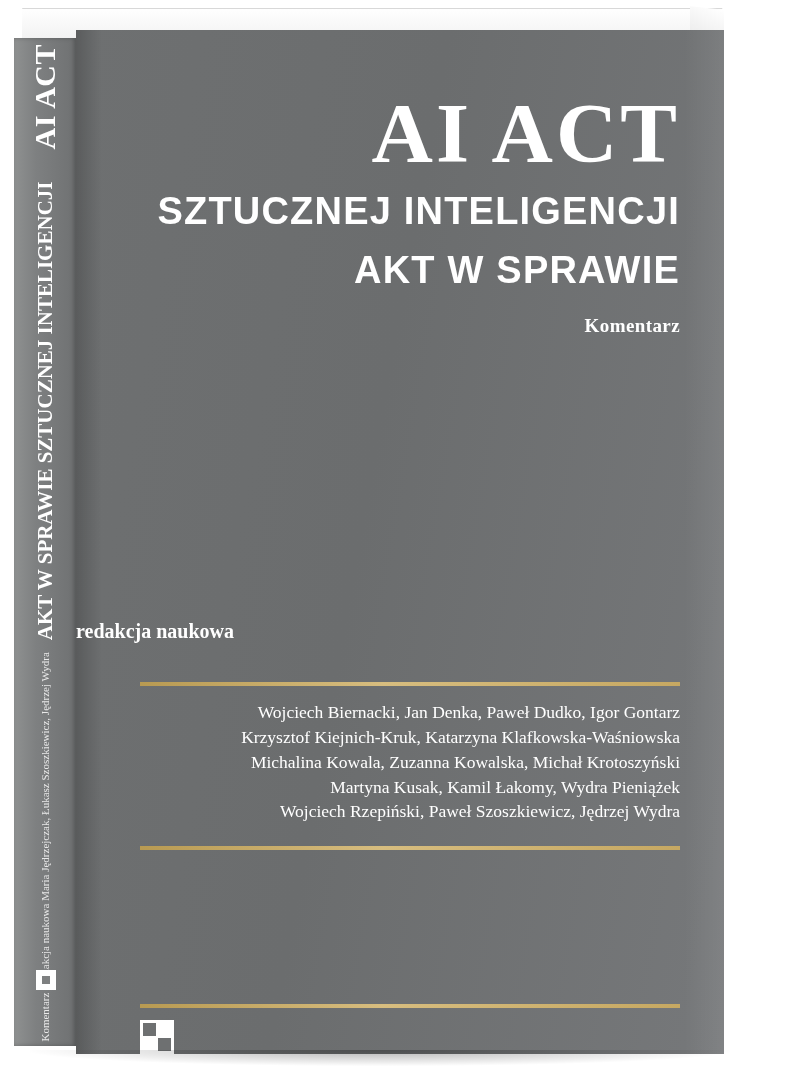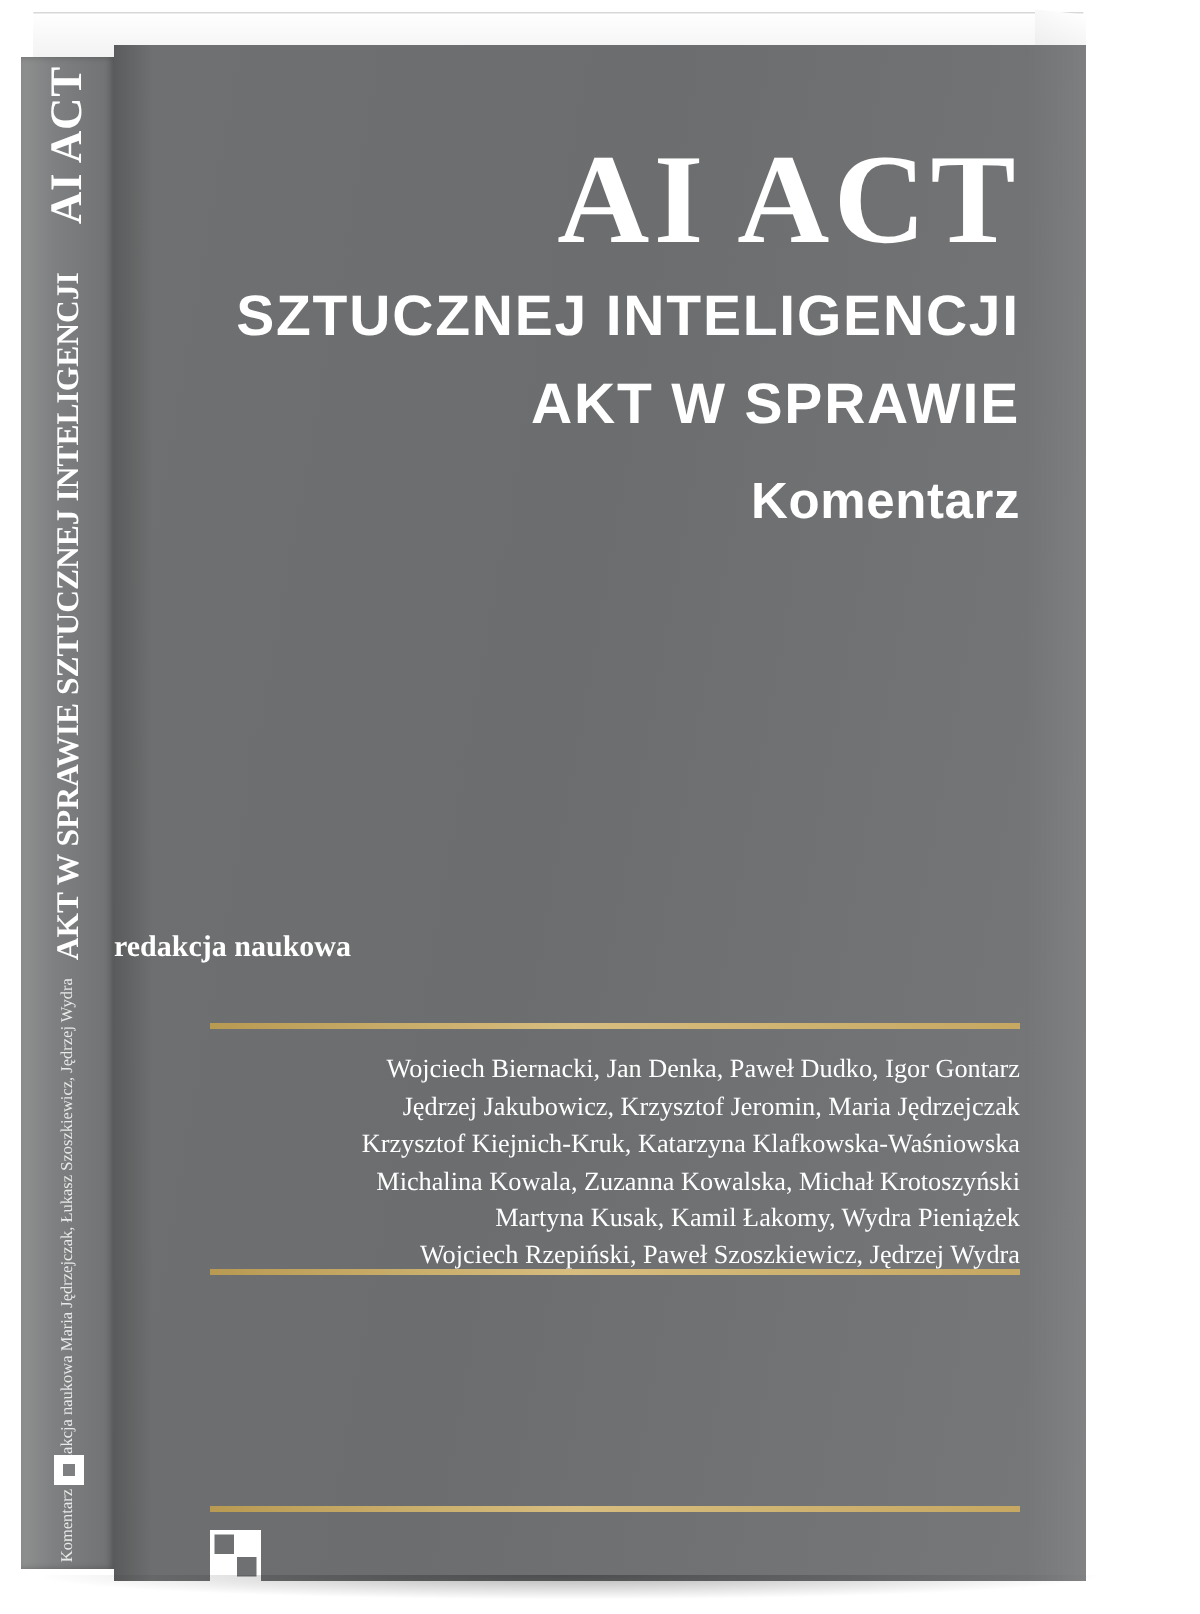--- a/index.html
+++ b/index.html
@@ -173,23 +173,23 @@
     color: #ffffff;
     font-family: "Liberation Sans", sans-serif;
     font-weight: bold;
     font-size: 38px;
     letter-spacing: 1.2px;
     line-height: 1.18;
     margin: 14px 0 0 0;
   }
   .komentarz {
     color: #ffffff;
-    font-family: Liberation Sans, sans-serif;
-    font-weight: bold;
-    font-size: 34px;
+    font-family: Liberation Serif, serif;
+    font-weight: bold;
+    font-size: 19px;
     margin: 22px 0 0 0;
     letter-spacing: 0.4px;
   }
 
   
   .editors {
     position: absolute;
     left: 0;
     right: 44px;
     top: 590px;
@@ -314,21 +314,20 @@
     </div>
 
     <div class="editors">
       <p class="editors-label">redakcja naukowa</p>
     </div>
 
     <div class="rule rule-a"></div>
 
     <div class="authors">
       <p class="author-line">Wojciech Biernacki, Jan Denka, Paweł Dudko, Igor Gontarz</p>
-      <p class="author-line">Jędrzej Jakubowicz, Krzysztof Jeromin, Maria Jędrzejczak</p>
       <p class="author-line">Krzysztof Kiejnich-Kruk, Katarzyna Klafkowska-Waśniowska</p>
       <p class="author-line">Michalina Kowala, Zuzanna Kowalska, Michał Krotoszyński</p>
       <p class="author-line">Martyna Kusak, Kamil Łakomy, Wydra Pieniążek</p>
       <p class="author-line">Wojciech Rzepiński, Paweł Szoszkiewicz, Jędrzej Wydra</p>
     </div>
 
     <div class="rule rule-b"></div>
     <div class="rule rule-c"></div>
 
     <div class="publisher">

